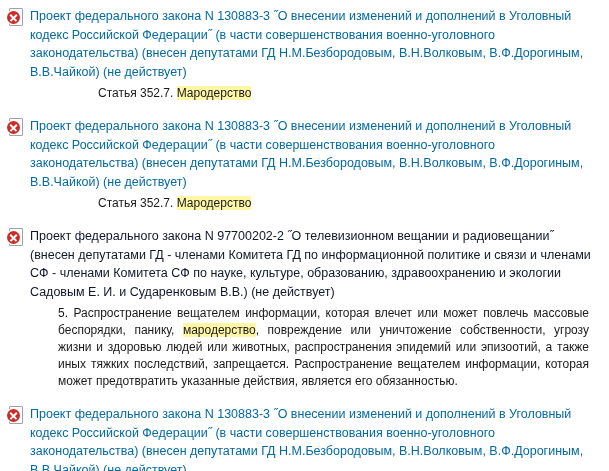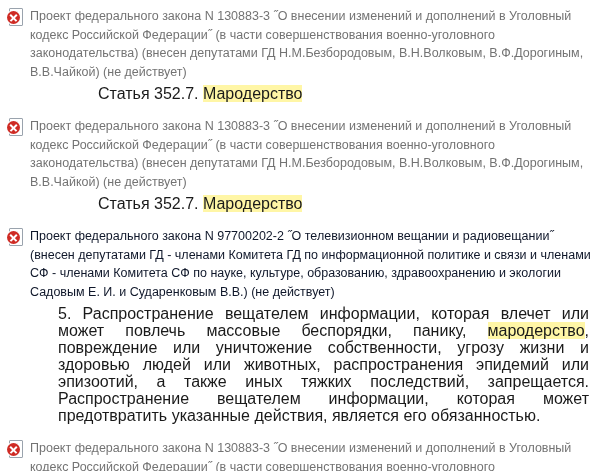--- a/index.html
+++ b/index.html
@@ -77,32 +77,32 @@
     background: #ffffff;
   }
   .doc-icon .badge:before { transform: rotate(45deg); }
   .doc-icon .badge:after { transform: rotate(-45deg); }
 
   .title-cell {
     flex: 1 1 auto;
     padding-right: 4px;
   }
   .title-link {
-    color: #737373;
+    color: #0369a1;
     font-size: 12.5px;
     line-height: 16.5px;
     text-decoration: none;
     cursor: pointer;
   }
   .title-link.blue {
     color: #0f172a;
   }
   .snippet {
     margin: 5px 0 0 90px;
-    font-size: 16px;
+    font-size: 12px;
     line-height: 17px;
     color: #1a1a1a;
   }
   .snippet.wide {
     margin-left: 50px;
     margin-right: 12px;
     text-align: justify;
   }
   .hl {
     background: #fff6a6;

